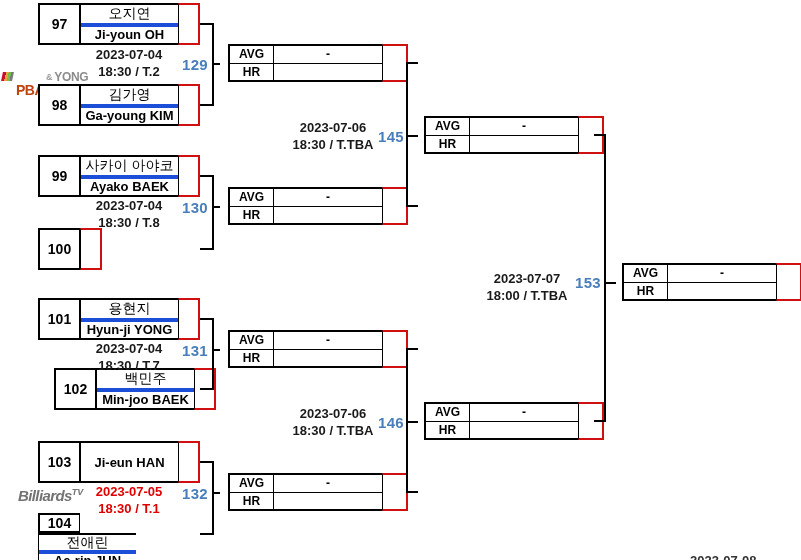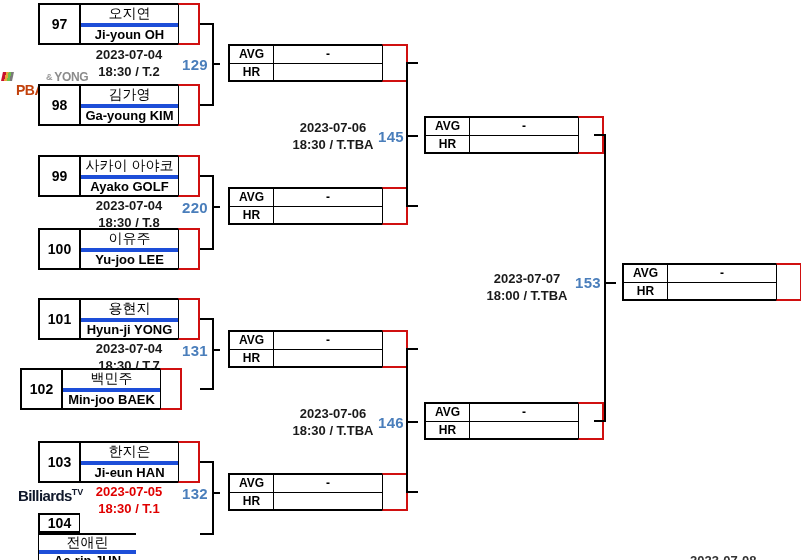--- a/index.html
+++ b/index.html
@@ -135,21 +135,21 @@
     display:inline-block;width:11px;height:9px;
     background:
       linear-gradient(90deg,#c8102e 0 28%,#e8a33d 28% 52%,#6fbf4a 52% 76%,#7a7a7a 76% 100%);
     transform:skewX(-12deg);
     margin-right:2px;
   }
   .logo-pba .pba{color:#c2410c;font-size:14px;font-weight:bold;letter-spacing:-.5px;margin-top:27px;}
   .logo-pba .amp{color:#9a9a9a;font-size:9px;font-weight:bold;margin:0 1px;}
   .logo-pba .golf{color:#8c8c8c;font-size:12px;font-weight:bold;letter-spacing:-.3px;}
   .logo-btv{
-    font-size:15px;font-weight:bold;color:#0f172a;letter-spacing:-.6px;
+    font-size:15px;font-weight:bold;color:#737373;letter-spacing:-.6px;font-style:italic;
   }
   .logo-btv sup{font-size:9px;font-weight:bold;vertical-align:super;letter-spacing:0;}
 
   .footnote{
     position:absolute;
     font-size:13px;font-weight:600;color:#333;
     white-space:nowrap;
     overflow:hidden;
   }
 </style>
@@ -184,56 +184,51 @@
       <div class="nm-kr">김가영</div>
       <div class="nm-en">Ga-young KIM</div>
     </div>
     <div class="winbox"></div>
   </div>
 
   <div class="pbox" style="left:38px;top:155px;border-radius:9px;">
     <div class="seed">99</div>
     <div class="names">
       <div class="nm-kr">사카이 아야코</div>
-      <div class="nm-en">Ayako GOLF</div>
+      <div class="nm-en">Ayako BAEK</div>
     </div>
     <div class="winbox"></div>
   </div>
 
   <div class="pbox" style="left:38px;top:228px;">
     <div class="seed">100</div>
-    <div class="names">
-      <div class="nm-kr">이유주</div>
-      <div class="nm-en">Yu-joo LEE</div>
-    </div>
     <div class="winbox"></div>
   </div>
 
   <div class="pbox" style="left:38px;top:298px;">
     <div class="seed">101</div>
     <div class="names">
       <div class="nm-kr">용현지</div>
       <div class="nm-en">Hyun-ji YONG</div>
     </div>
     <div class="winbox"></div>
   </div>
 
-  <div class="pbox" style="left:20px;top:368px;border-radius:18px;">
+  <div class="pbox" style="left:54px;top:368px;border-radius:18px;">
     <div class="seed">102</div>
     <div class="names">
       <div class="nm-kr">백민주</div>
       <div class="nm-en">Min-joo BAEK</div>
     </div>
     <div class="winbox"></div>
   </div>
 
   <div class="pbox" style="left:38px;top:441px;">
     <div class="seed">103</div>
     <div class="names">
-      <div class="nm-kr">한지은</div>
       <div class="nm-en">Ji-eun HAN</div>
     </div>
     <div class="winbox"></div>
   </div>
 
   <div class="pbox" style="left:38px;top:513px;flex-direction:column;">
     <div class="seed">104</div>
     <div class="names">
       <div class="nm-kr">전애린</div>
       <div class="nm-en">Ae-rin JUN</div>
@@ -244,21 +239,21 @@
   <div class="meta" style="left:80px;top:46px;width:98px;">
     <div>2023-07-04</div>
     <div>18:30 / T.2</div>
   </div>
   <div class="mnum" style="left:182px;top:56px;">129</div>
 
   <div class="meta" style="left:80px;top:197px;width:98px;">
     <div>2023-07-04</div>
     <div>18:30 / T.8</div>
   </div>
-  <div class="mnum" style="left:182px;top:199px;">220</div>
+  <div class="mnum" style="left:182px;top:199px;">130</div>
 
   <div class="meta" style="left:80px;top:340px;width:98px;">
     <div>2023-07-04</div>
     <div>18:30 / T.7</div>
   </div>
   <div class="mnum" style="left:182px;top:342px;">131</div>
 
   <div class="meta red" style="left:80px;top:483px;width:98px;">
     <div>2023-07-05</div>
     <div>18:30 / T.1</div>

